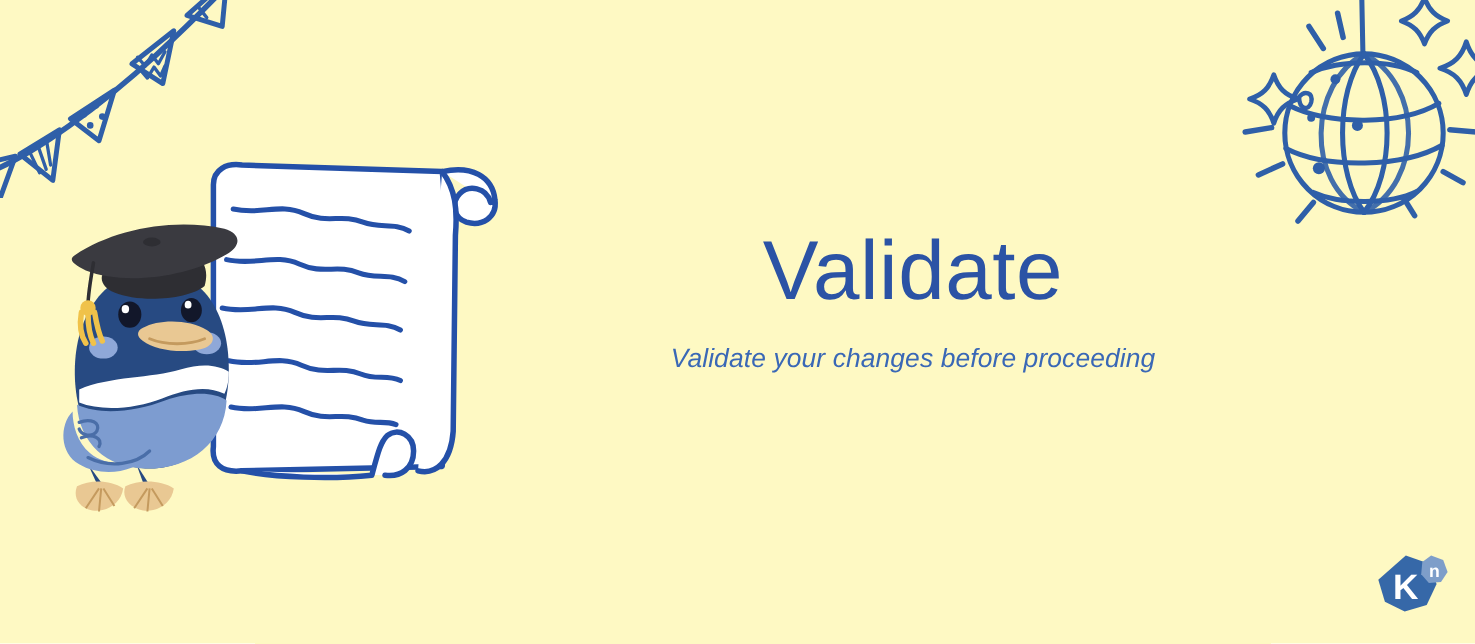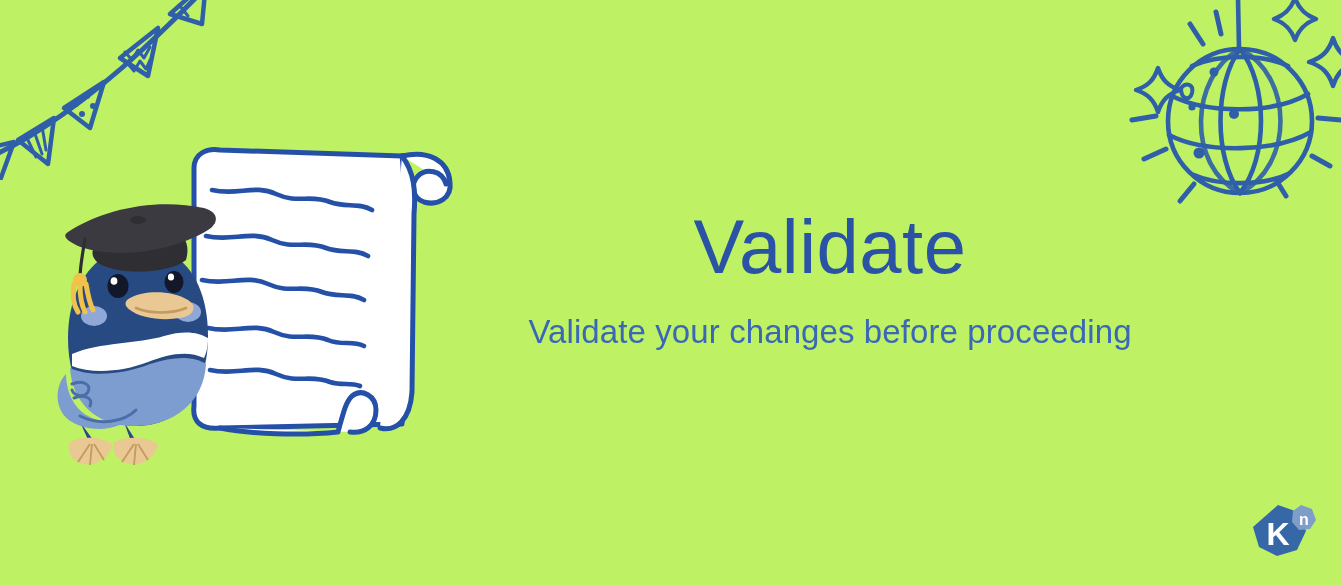--- a/index.html
+++ b/index.html
@@ -75,40 +75,41 @@
     line-height: 1.02;
     letter-spacing: 0.5px;
     color: #2b53a5;
     white-space: nowrap;
   }
   #page-subtitle {
     margin: 0;
     padding-top: 28px;
     font-family: "Liberation Sans", sans-serif;
     font-weight: 400;
-    font-size: 33px;
+    font-size: 24px;
     line-height: 1.1;
     letter-spacing: 0.1px;
     color: #3a68b6;
     white-space: nowrap;
+    font-style: italic;
   }
 
   
   #brand-logo {
     position: absolute;
     left: 1248px;
     top: 503px;
     width: 72px;
     height: 64px;
   }
 </style>
 </head>
 <body>
 
-<div id="stage" style="background: #bef264;">
+<div id="stage" style="background: #fef9c3;">
 
   <div class="deco" id="bunting-decoration">
     <svg viewBox="0 0 230 190" width="230" height="190" aria-hidden="true">
       <g fill="none" stroke="#2f5fa8" stroke-width="5" stroke-linecap="round" stroke-linejoin="round">
 
         <path d="M-5 168 C 40 150, 100 106, 150 60 C 178 34, 200 12, 215 -4"></path>
       </g>
 
       <g fill="none" stroke="#2f5fa8" stroke-width="4.5" stroke-linejoin="round" stroke-linecap="round">
         <path d="M-12 160 L 22 152 L 6 196 Z"></path>

